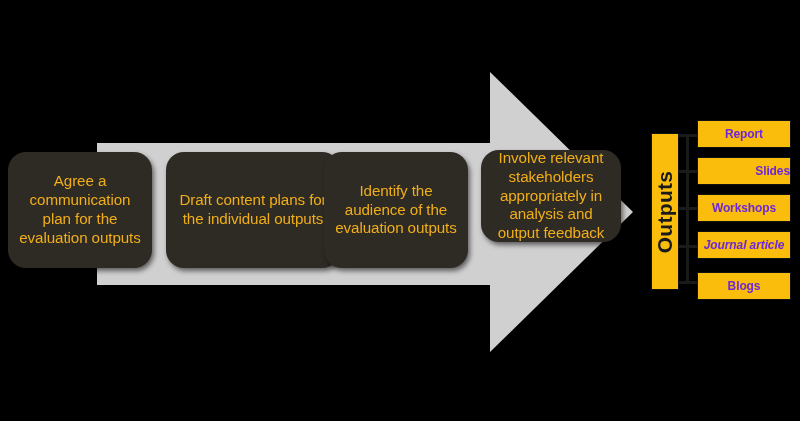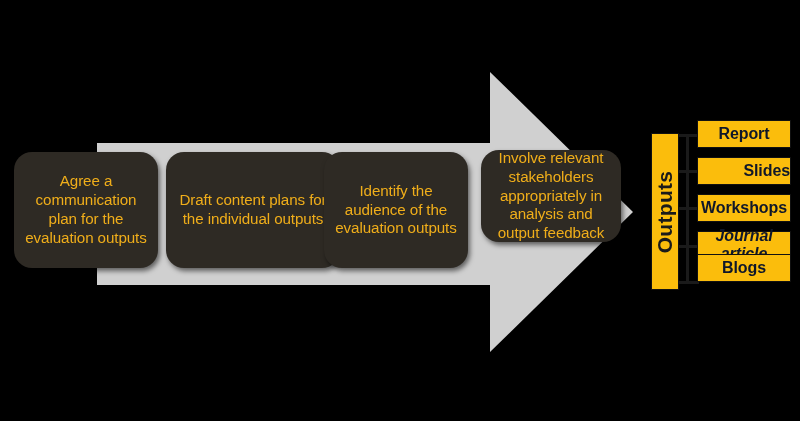--- a/index.html
+++ b/index.html
@@ -40,21 +40,21 @@
     font-size: 15.2px;
     line-height: 1.24;
     letter-spacing: -0.1px;
     box-shadow: 2px 3px 5px rgba(0,0,0,0.55);
   }
   .step-box .step-text {
     display: block;
     width: 100%;
   }
 
-  #step-0 { left: 14px;   top: 152px; width: 144px; height: 116px; }
+  #step-0 { left: 8px;   top: 152px; width: 144px; height: 116px; }
   #step-1 { left: 166px; top: 152px; width: 174px; height: 116px; }
   #step-2 { left: 324px; top: 152px; width: 144px; height: 116px; text-align: center; }
   #step-3 { left: 481px; top: 150px; width: 140px; height: 92px; }
 
   
   #outputs-bar {
     position: absolute;
     left: 651px;
     top: 133px;
     width: 28px;
@@ -100,22 +100,22 @@
 
   
   .output-box {
     position: absolute;
     left: 697px;
     width: 94px;
     height: 28px;
     box-sizing: border-box;
     background: #fbbd0c;
     border: 1.5px solid #111111;
-    color: #0f172a;
-    font-size: 16px;
+    color: #6d28d9;
+    font-size: 12px;
     font-weight: bold;
     display: flex;
     align-items: center;
     justify-content: center;
     text-align: center;
     letter-spacing: -0.1px;
   }
 </style>
 </head>
 <body>
@@ -159,17 +159,17 @@
   </div>
   <div class="output-box" style="top:157px;justify-content:flex-end;">
     <span>Slides</span>
   </div>
   <div class="output-box" style="top:194px;">
     <span>Workshops</span>
   </div>
   <div class="output-box" style="top:231px;font-style:italic;">
     <span>Journal article</span>
   </div>
-  <div class="output-box" style="top:254px;">
+  <div class="output-box" style="top:272px;">
     <span>Blogs</span>
   </div>
 
 </div>
 
 </body></html>

